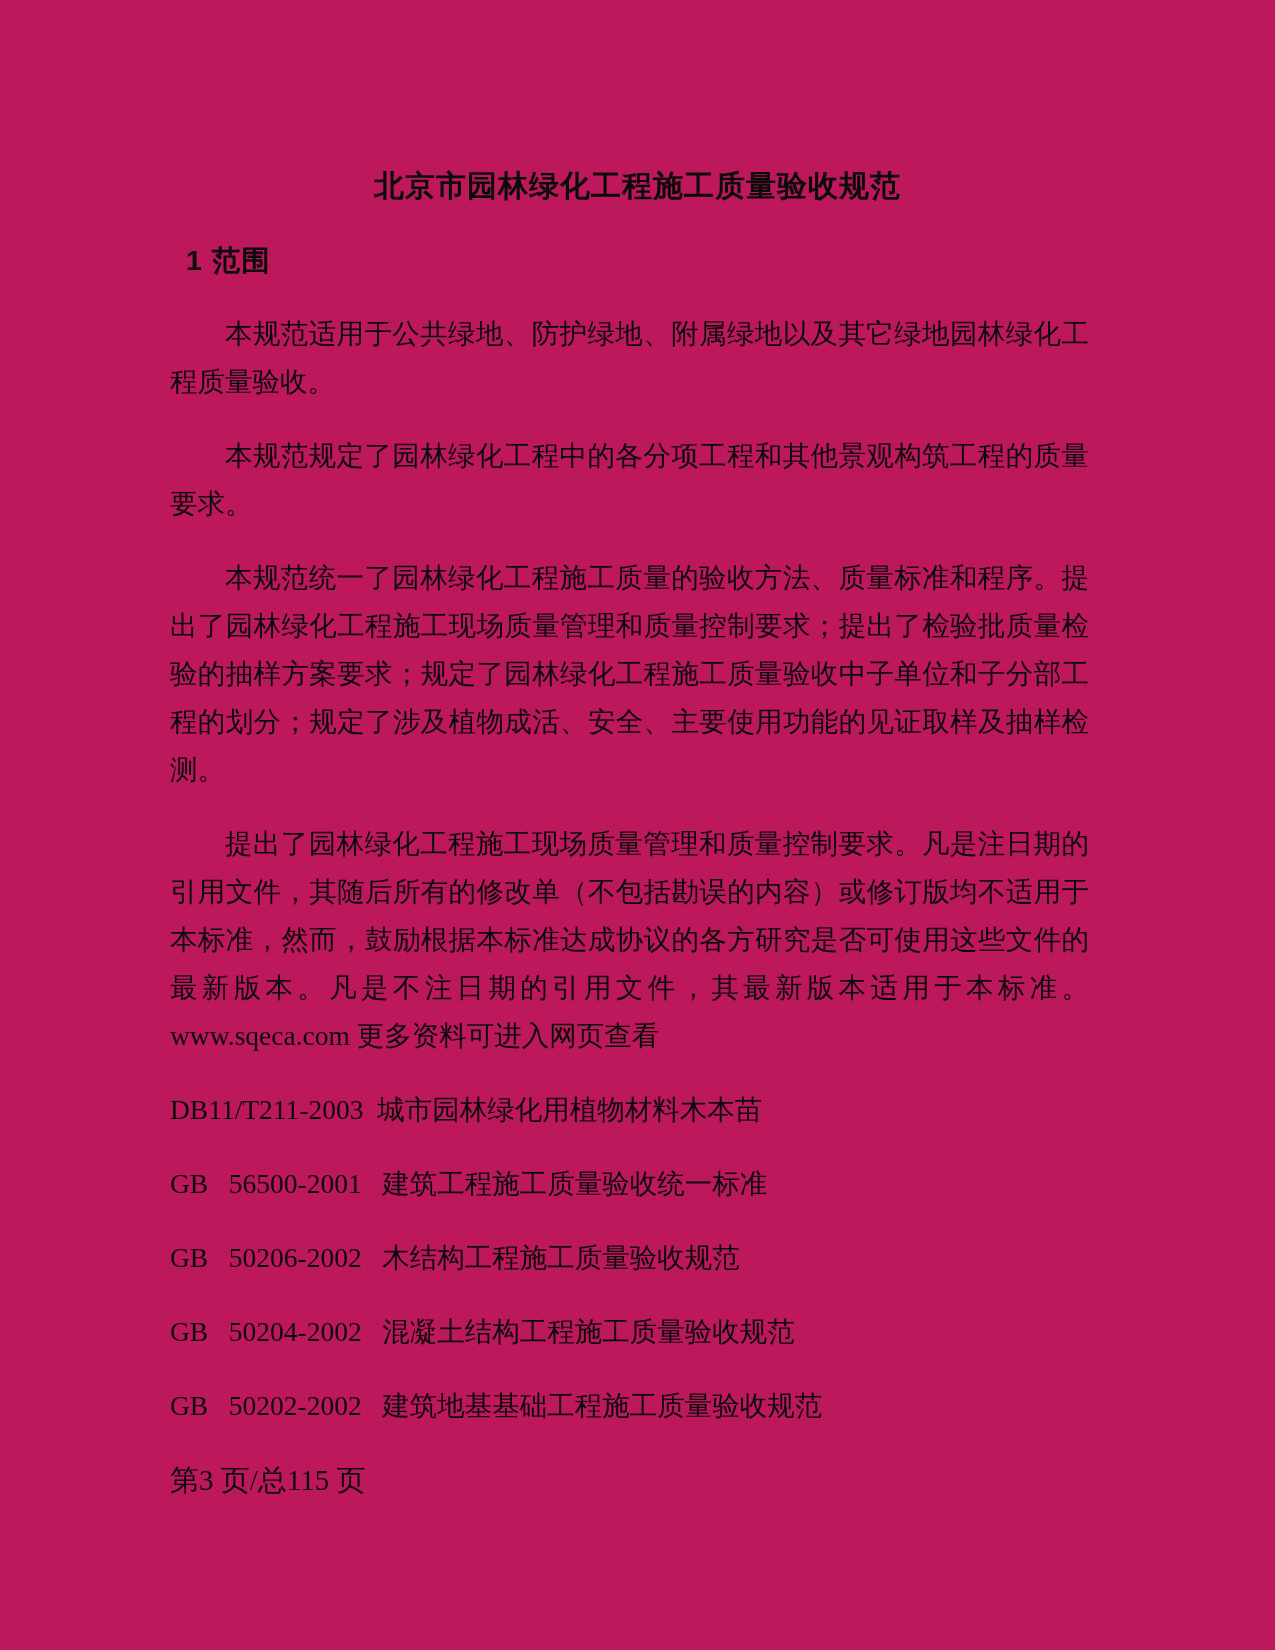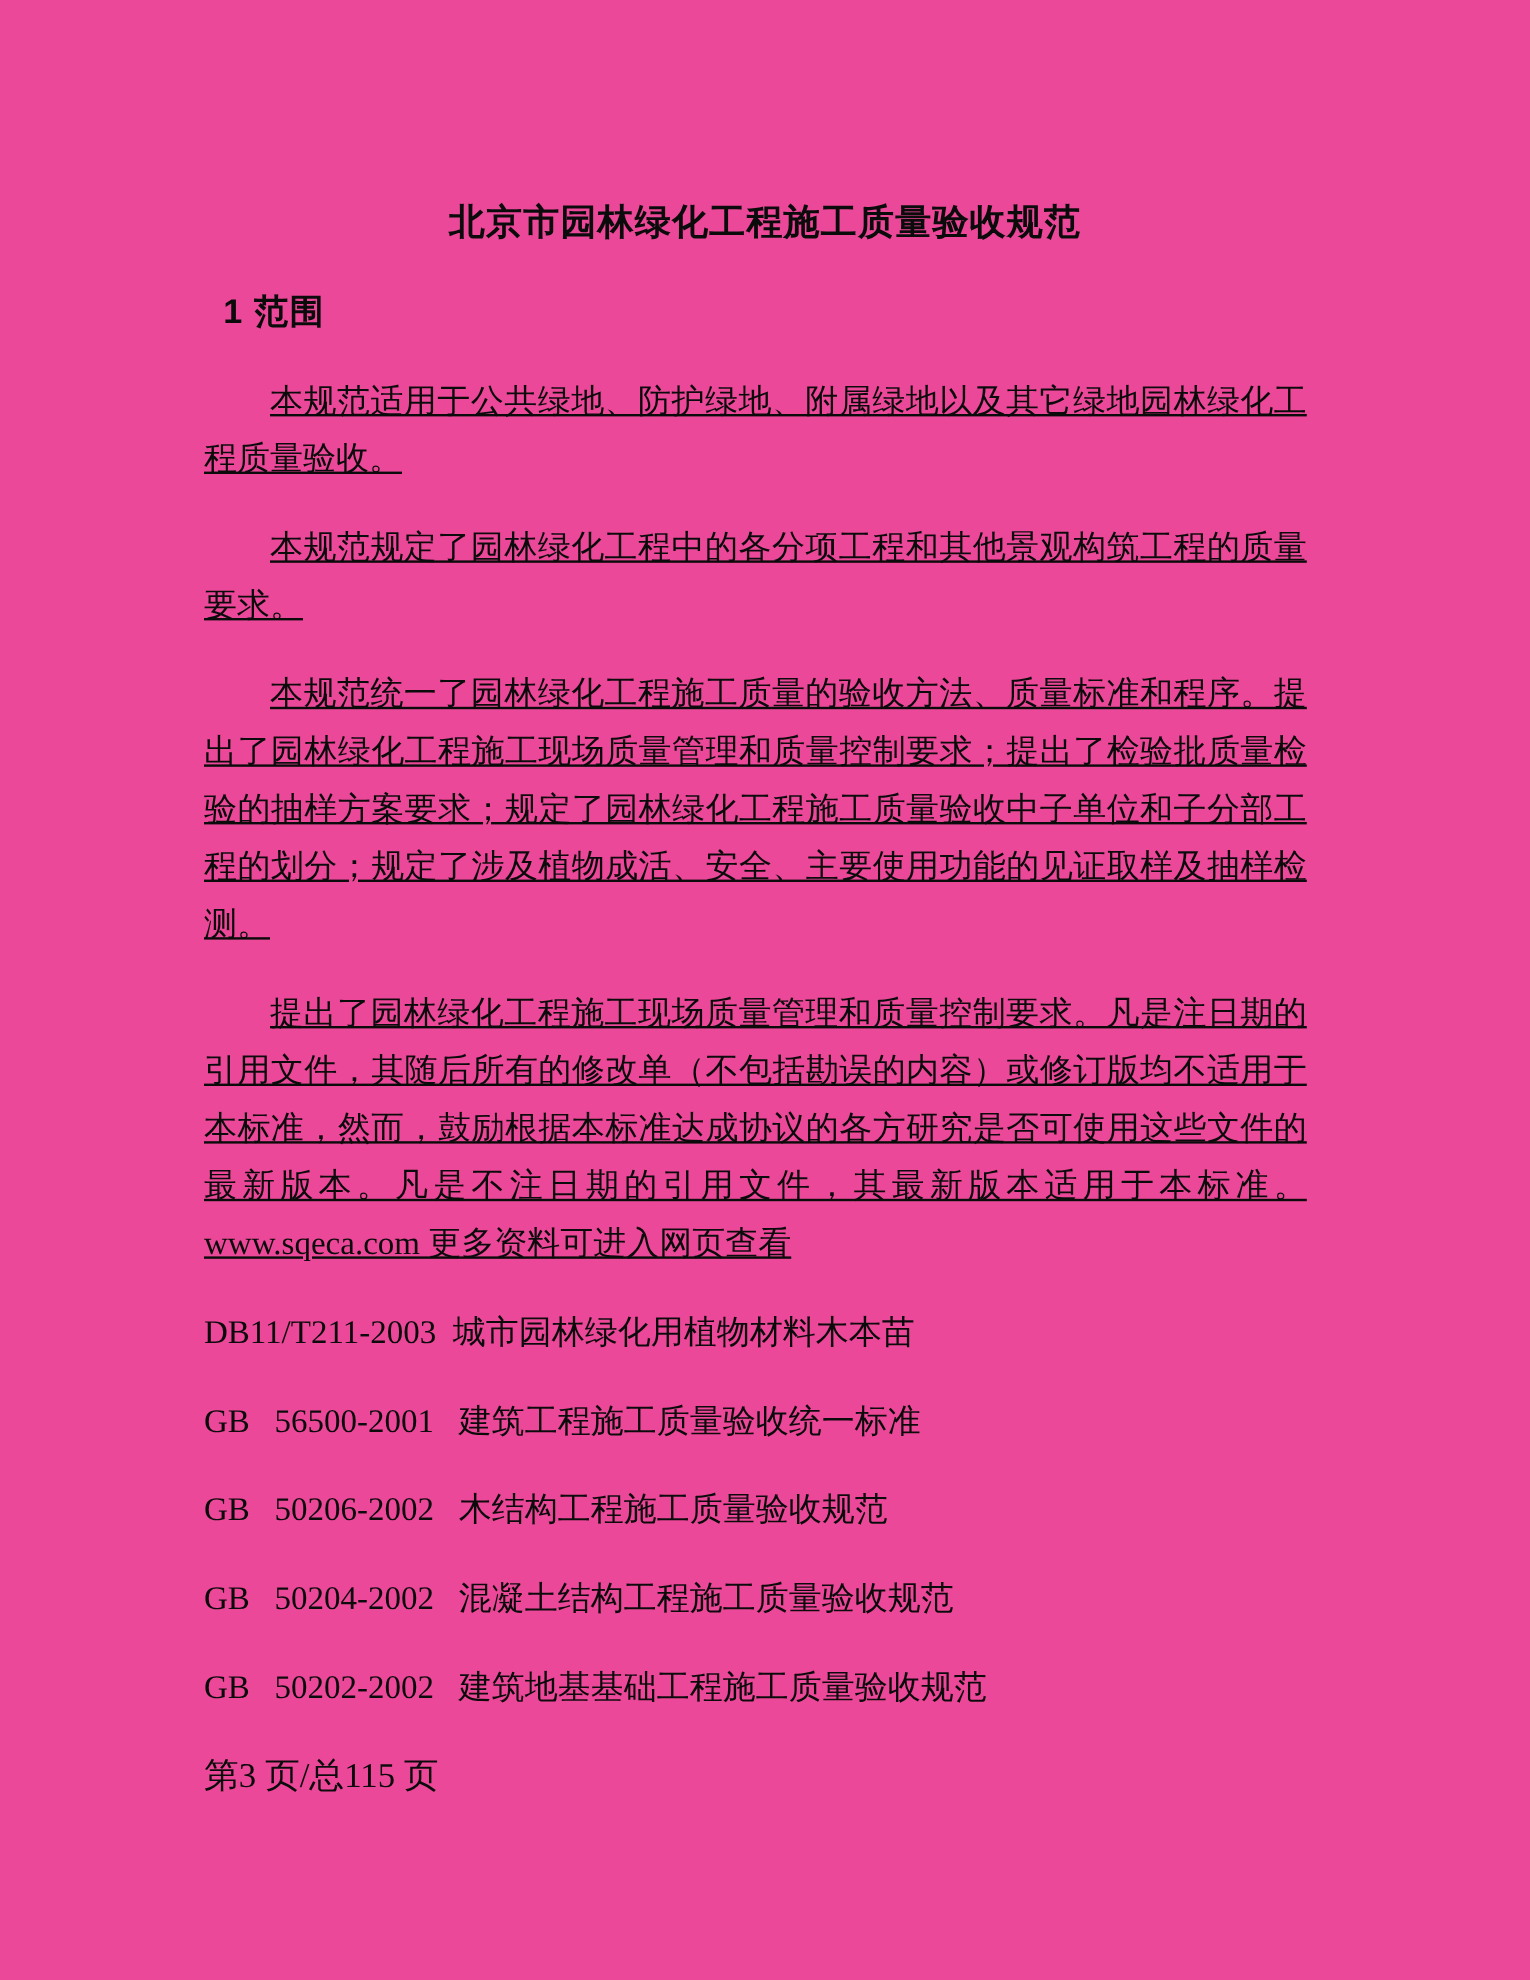--- a/index.html
+++ b/index.html
@@ -5,21 +5,21 @@
   html, body {
     margin: 0;
     padding: 0;
     background: #ffffff;
   }
   .page {
     position: relative;
     width: 1275px;
     height: 1650px;
     box-sizing: border-box;
-    background: #ec4899;
+    background: #be185d;
     color: #0b0b0b;
     padding: 162px 170px 0 170px;
     font-family: "Liberation Serif", "DejaVu Serif", serif;
     font-size: 27.5px;
     overflow: hidden;
   }
   .doc-title {
     font-family: "Liberation Sans", "DejaVu Sans", sans-serif;
     font-weight: 700;
     font-size: 30px;
@@ -35,21 +35,20 @@
     line-height: 48px;
     letter-spacing: 1px;
     margin: 0 0 26px 16px;
   }
   .para {
     margin: 0 16px 26px 0;
     line-height: 48px;
     text-align: justify;
     text-justify: inter-character;
     text-indent: 2em;
-    text-decoration: underline;
   }
   .ref-item {
     margin: 0 0 26px 0;
     line-height: 48px;
     white-space: pre-wrap;
   }
   .page-footer {
     text-align: left;
     font-size: 29px;
     line-height: 48px;

